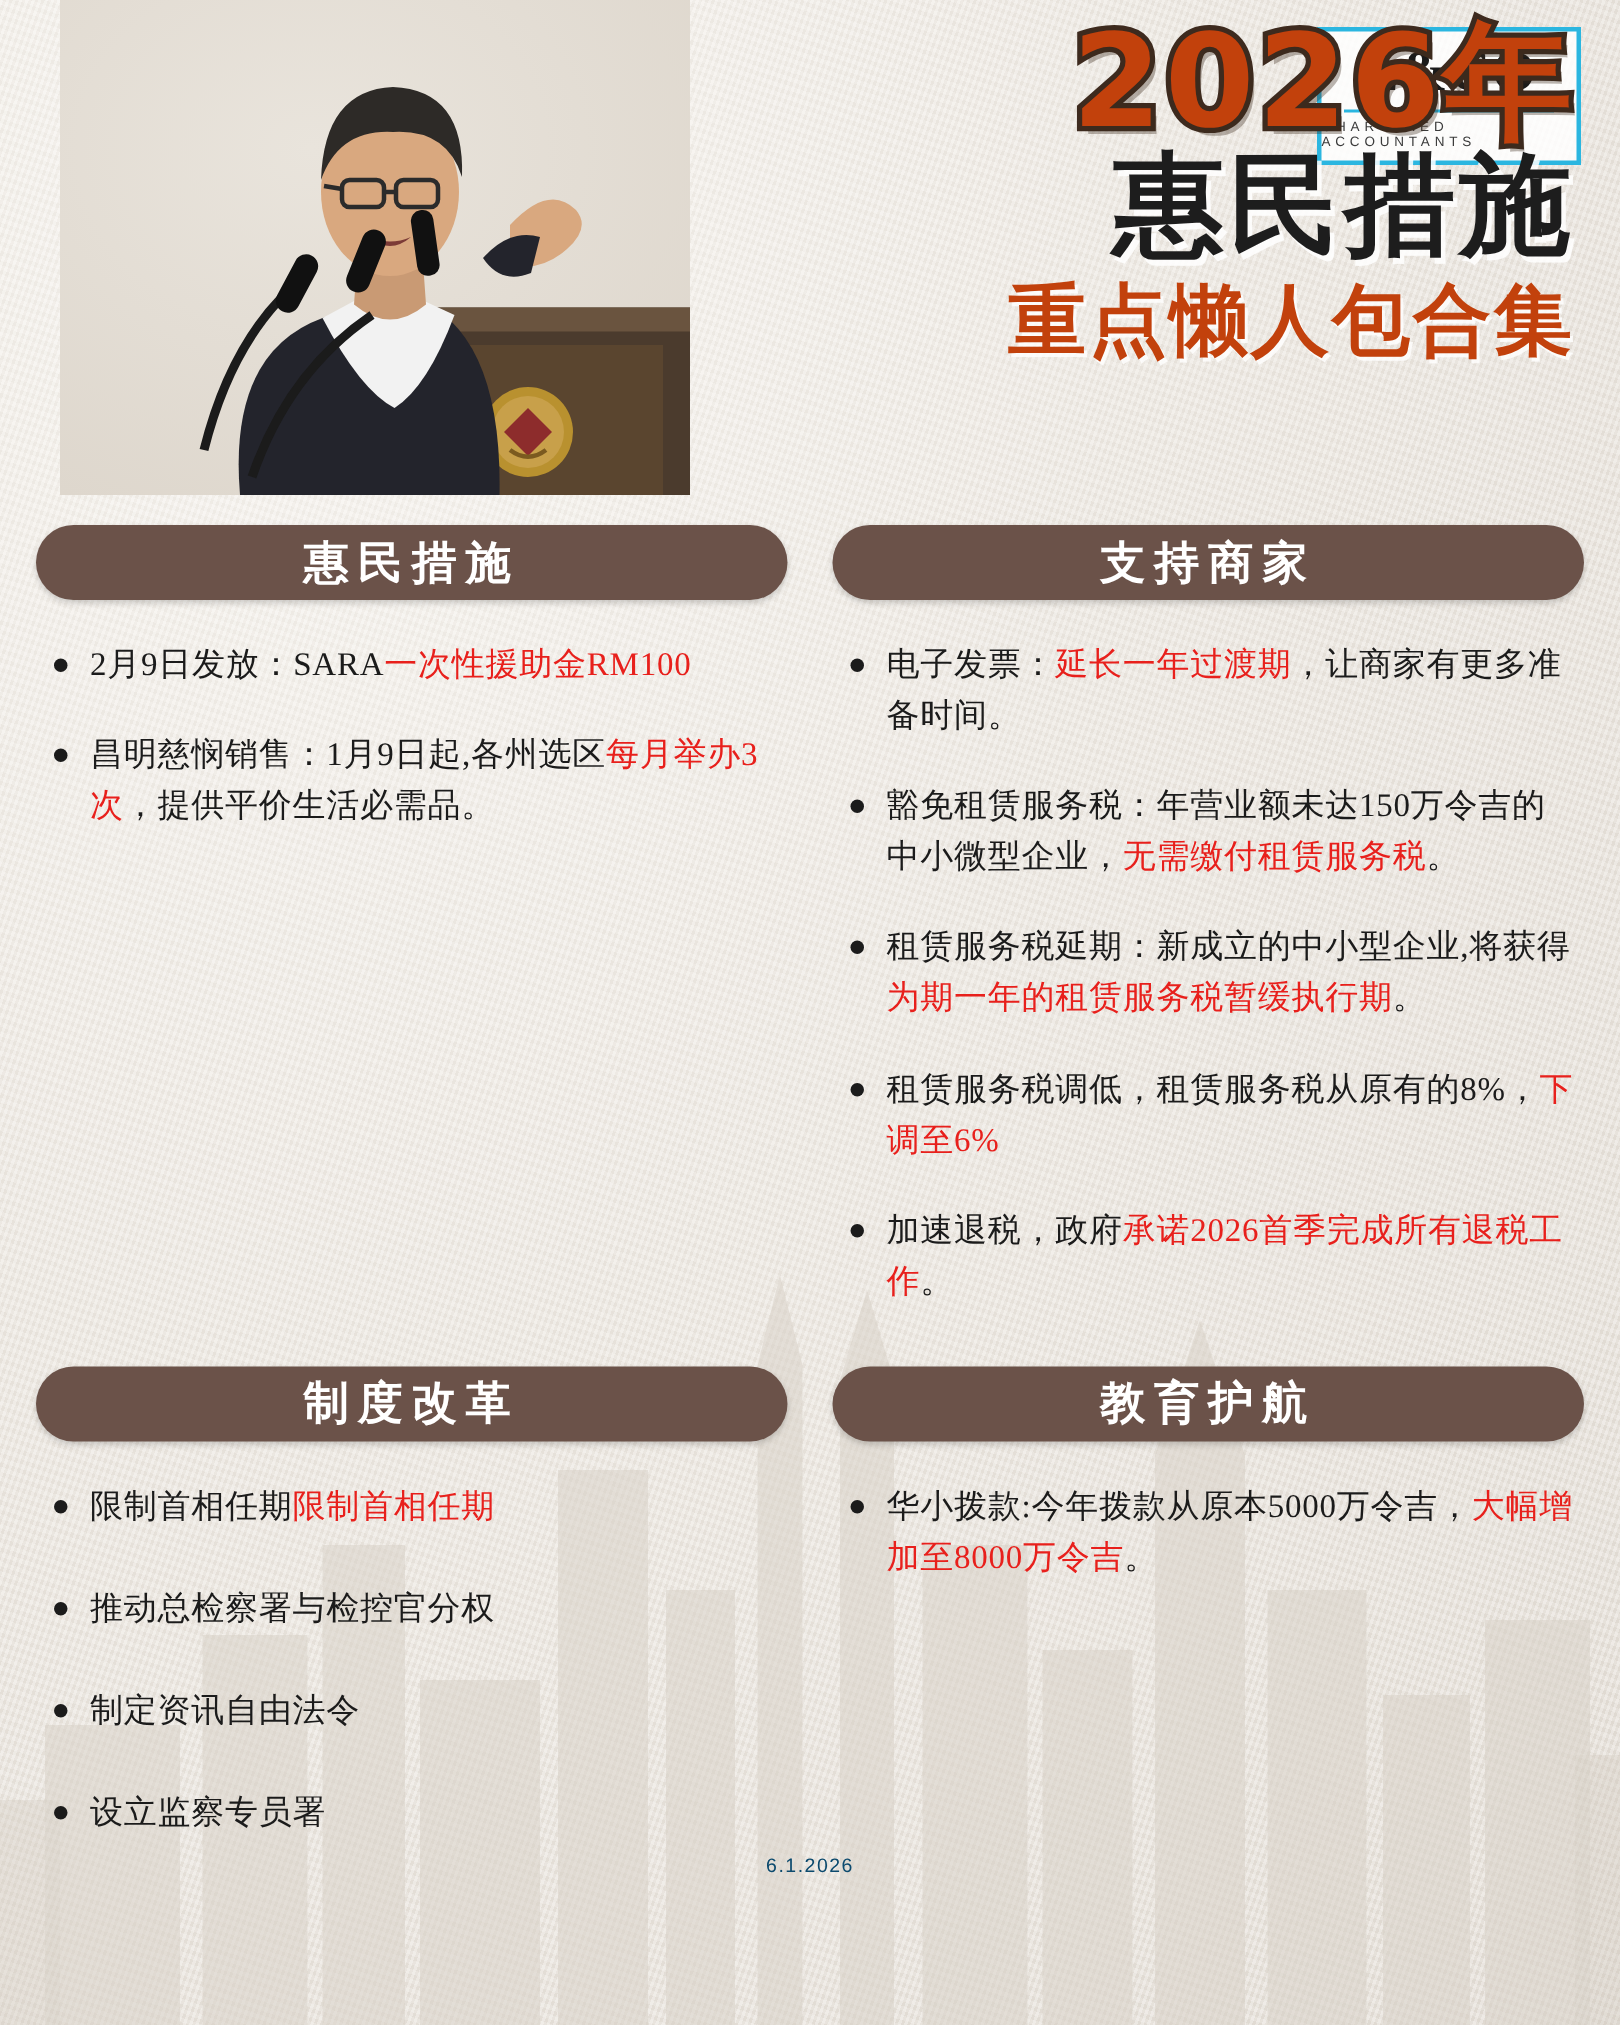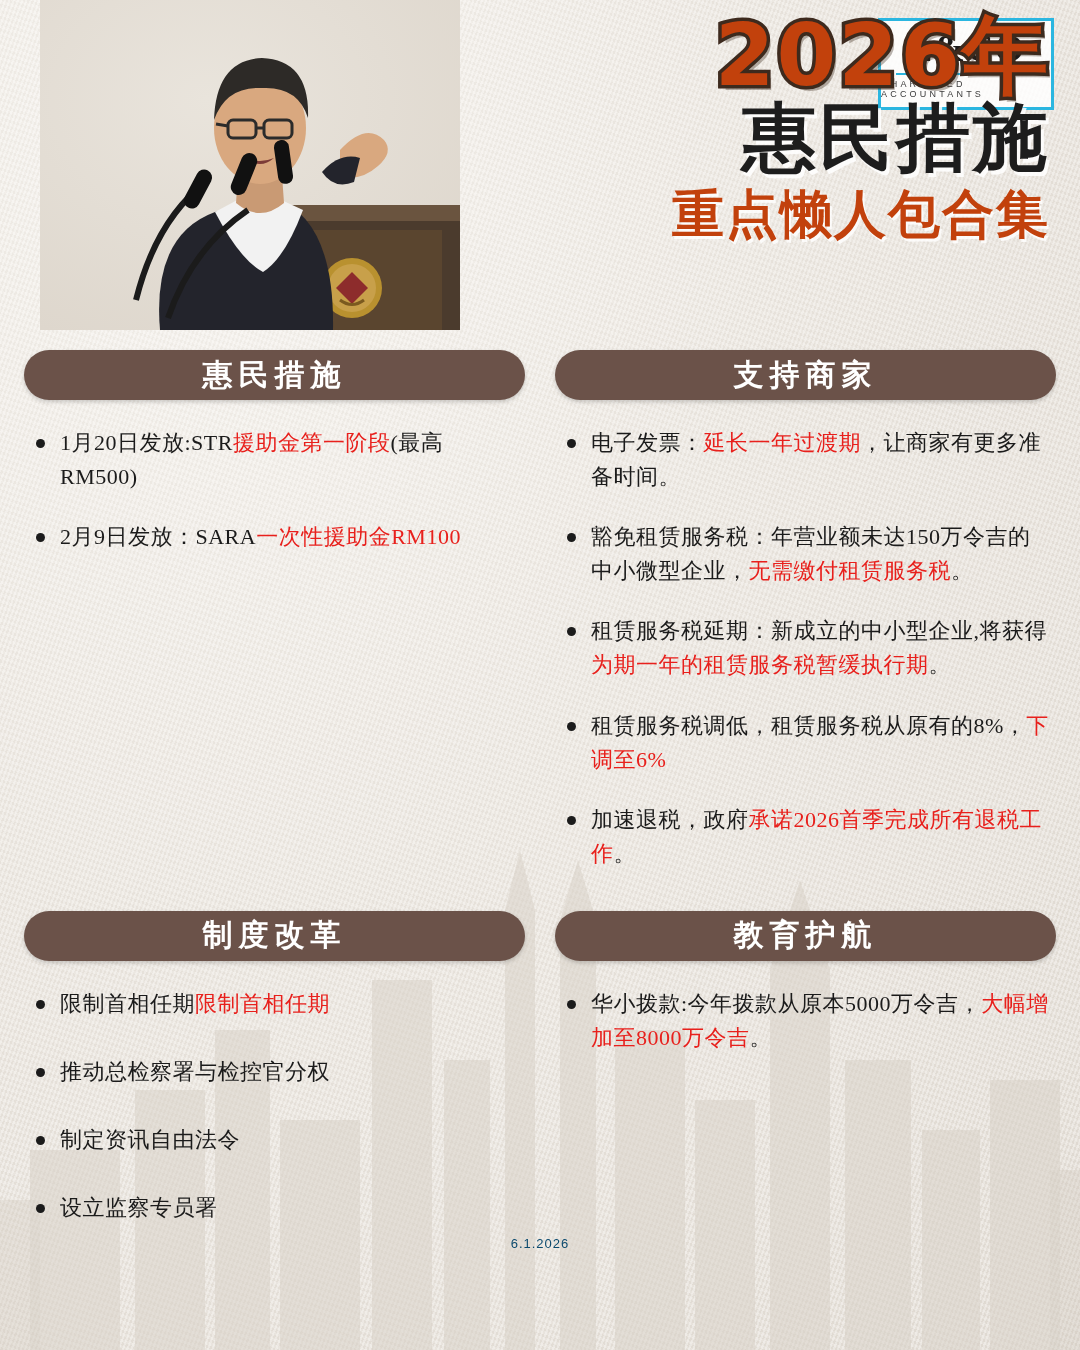--- a/index.html
+++ b/index.html
@@ -290,22 +290,22 @@
       <div class="t-year">2026年</div>
       <div class="t-main">惠民措施</div>
       <div class="t-sub">重点懒人包合集</div>
     </div>
   </div>
 
   <div class="cols">
     <div class="col">
       <div class="pill">惠民措施</div>
       <ul class="items" id="list-0">
-          <li><span>1月20日发放:STR</span><span class="red">援助金第一阶段</span><span>(最高RM500)</span></li>
           <li><span>2月9日发放：SARA</span><span class="red">一次性援助金RM100</span></li>
+          <li><span>昌明慈悯销售：1月9日起,各州选区</span><span class="red">每月举办3次</span><span>，提供平价生活必需品。</span></li>
         </ul>
     </div>
     <div class="col">
       <div class="pill">支持商家</div>
       <ul class="items" id="list-1">
           <li><span>电子发票：</span><span class="red">延长一年过渡期</span><span>，让商家有更多准备时间。</span></li>
           <li><span>豁免租赁服务税：年营业额未达150万令吉的中小微型企业，</span><span class="red">无需缴付租赁服务税</span><span>。</span></li>
           <li><span>租赁服务税延期：新成立的中小型企业,将获得</span><span class="red">为期一年的租赁服务税暂缓执行期</span><span>。</span></li>
           <li><span>租赁服务税调低，租赁服务税从原有的8%，</span><span class="red">下调至6%</span></li>
           <li><span>加速退税，政府</span><span class="red">承诺2026首季完成所有退税工作</span><span>。</span></li>

